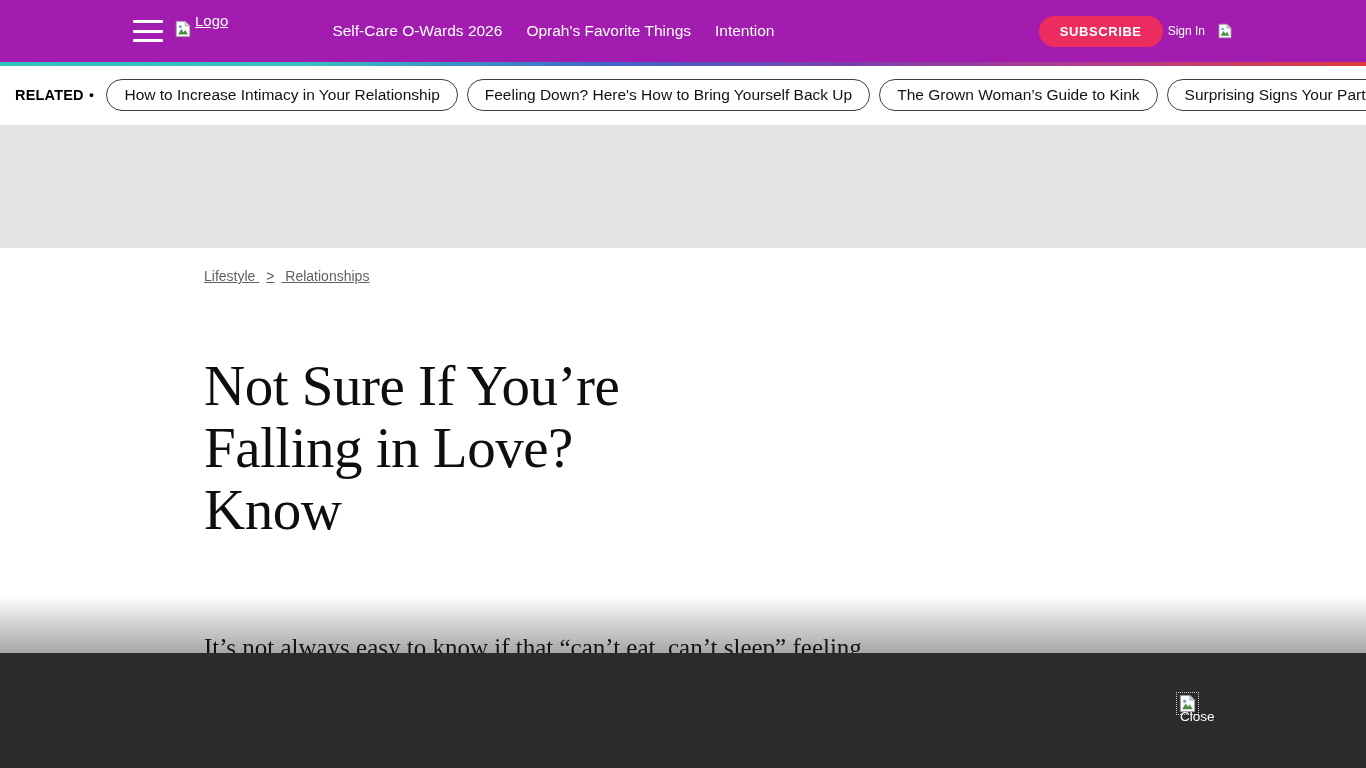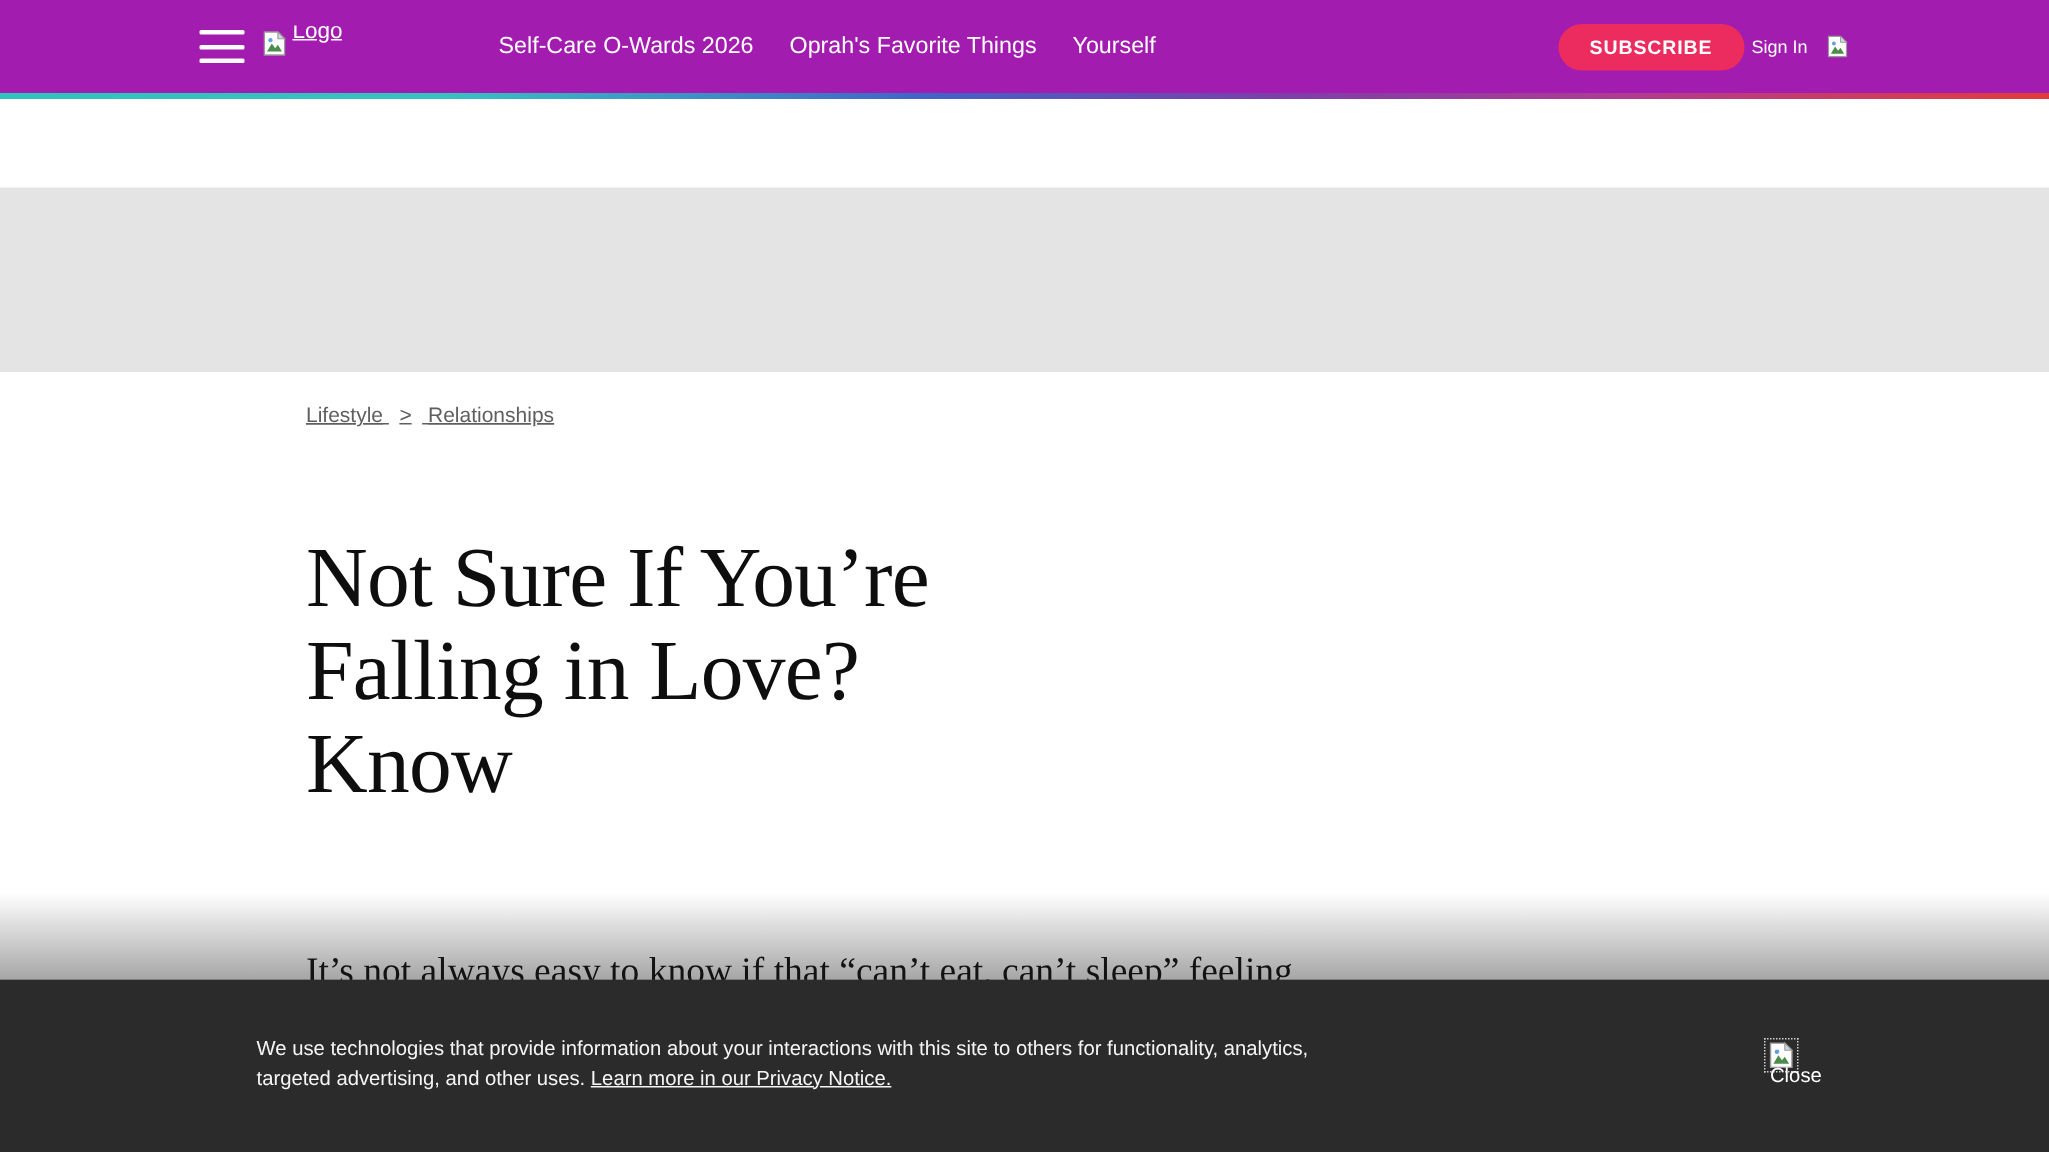--- a/index.html
+++ b/index.html
@@ -95,57 +95,63 @@
       </button>
       <a class="logo">
         <svg width="18" height="18" viewBox="0 0 20 20">
             <use href="#brokenimg"></use>
           </svg>
         <span class="alt">Logo</span>
       </a>
       <nav class="main-nav">
         <a>Self-Care O-Wards 2026</a>
         <a>Oprah's Favorite Things</a>
-        <a>Yourself</a>
+        <a>Intention</a>
       </nav>
       <button class="subscribe">SUBSCRIBE</button>
       <a class="signin">
         <span>Sign In</span>
         <svg width="16" height="16" viewBox="0 0 20 20">
             <use href="#brokenimg"></use>
           </svg>
       </a>
     </div>
   </header>
 
   <div class="rainbow"></div>
 
+  <section class="related">
+    <span class="related-label">
+      <span>RELATED</span>
+      <span class="dot">●</span>
+    </span>
+    <a class="pill">How to Increase Intimacy in Your Relationship</a>
+    <a class="pill">Feeling Down? Here's How to Bring Yourself Back Up</a>
+    <a class="pill">The Grown Woman’s Guide to Kink</a>
+    <a class="pill">Surprising Signs Your Part</a>
+  </section>
 
   <div class="ad-slot"></div>
 
   <nav class="breadcrumb">
     <a>Lifestyle</a>
     <span class="sep">&gt;</span>
     <a>Relationships</a>
   </nav>
 
   <h1 class="headline">
     <span>Not Sure If You’re</span>
     <span>Falling in Love?</span>
     <span>Know</span>
   </h1>
 
   <p class="dek">It’s not always easy to know if that “can’t eat, can’t sleep” feeling</p>
 
   <div class="banner-shadow"></div>
   <div class="cookie-banner">
-    <p class="cookie-text">
-      <span>We use technologies that provide information about your interactions with this site to others for functionality, analytics, targeted advertising, and other uses.</span>
-      <a>Learn more in our Privacy Notice.</a>
-    </p>
     <button class="cookie-close">
       <span class="bimg-box">
         <svg width="19" height="19" viewBox="0 0 20 20">
             <use href="#brokenimg"></use>
           </svg>
       </span>
       <span class="close-label">Close</span>
     </button>
   </div>
 

